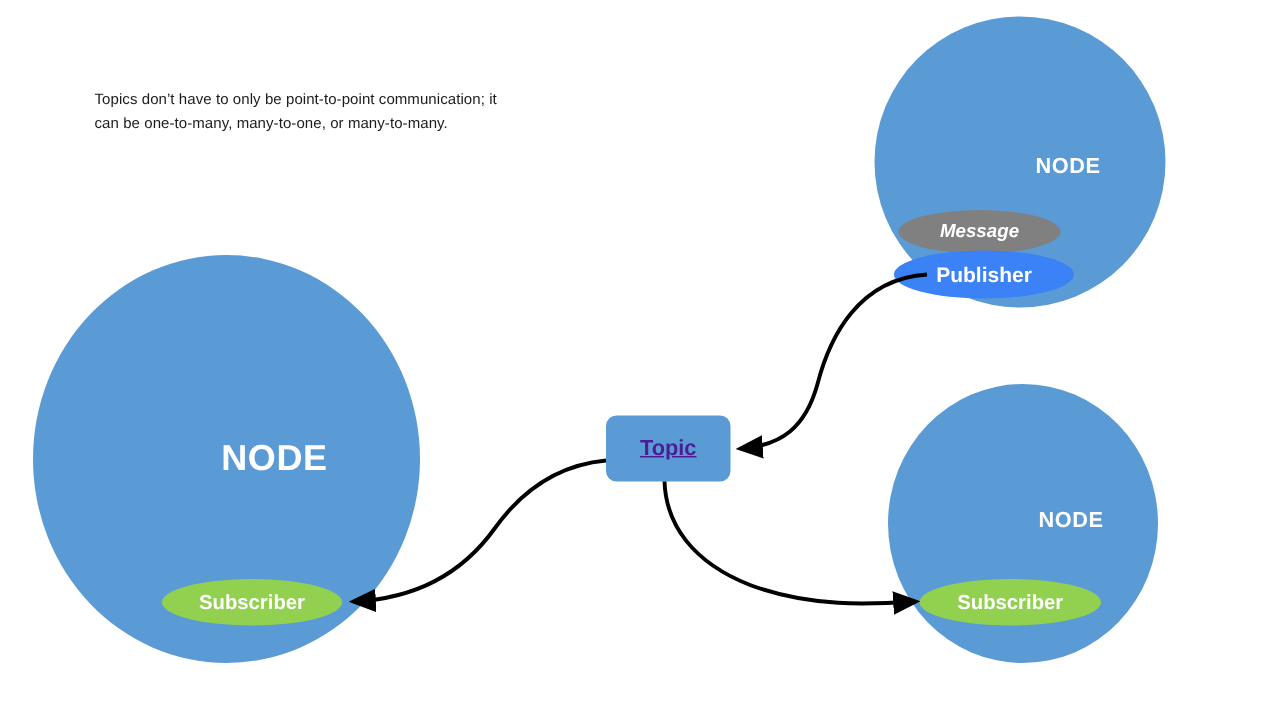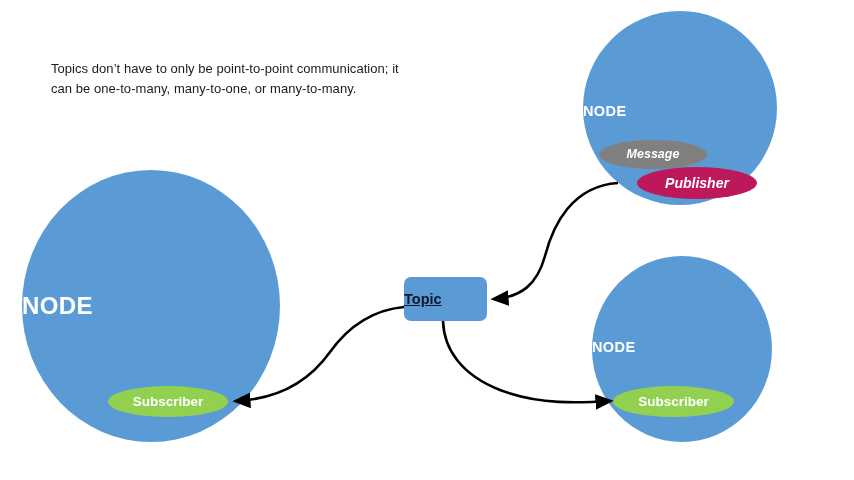--- a/index.html
+++ b/index.html
@@ -12,45 +12,46 @@
     width: 854px;
     height: 480px;
     background: #ffffff;
     overflow: hidden;
     font-family: "Liberation Sans", sans-serif;
   }
 
   
   #caption {
     position: absolute;
-    left: 51px;
+    left: 63px;
     top: 59px;
     width: 420px;
-    font-size: 13px;
+    font-size: 10px;
     line-height: 1.55;
     color: #1b1b1b;
     letter-spacing: 0.05px;
     white-space: pre-line;
   }
 
   
   .node {
     position: absolute;
     border-radius: 50%;
     background: #5B9BD5;
   }
   .node-label {
     position: absolute;
     left: 0;
     width: 100%;
-    text-align: left;
+    text-align: center;
     color: #ffffff;
     font-weight: bold;
     letter-spacing: 0.4px;
     user-select: none;
+    padding-left: 32px;
   }
 
   #node-left {
     left: 22px;
     top: 170px;
     width: 258px;
     height: 272px;
   }
   #node-left .node-label {
     top: 122px;
@@ -96,28 +97,27 @@
     left: 599px;
     top: 140px;
     width: 108px;
     height: 29px;
     background: #808080;
     font-size: 12.5px;
     z-index: 4;
     font-style: italic;
   }
   #badge-publisher {
-    left: 637px;
+    left: 596px;
     top: 167px;
     width: 120px;
     height: 32px;
-    background: #be185d;
+    background: #3b82f6;
     font-size: 14px;
     z-index: 5;
-    font-style: italic;
   }
   #badge-subscriber-left {
     left: 108px;
     top: 386px;
     width: 120px;
     height: 31px;
     background: #92D050;
     font-size: 13.5px;
     z-index: 5;
   }
@@ -135,21 +135,22 @@
   #topic-box {
     position: absolute;
     left: 404px;
     top: 277px;
     width: 83px;
     height: 44px;
     background: #5B9BD5;
     border-radius: 7px;
     display: flex;
     align-items: center;
-    color: #0f172a;
+    justify-content: center;
+    color: #4c1d95;
     font-weight: bold;
     font-size: 14.5px;
     z-index: 6;
     user-select: none;
     text-decoration: underline;
   }
 
   
   #arrows {
     position: absolute;

